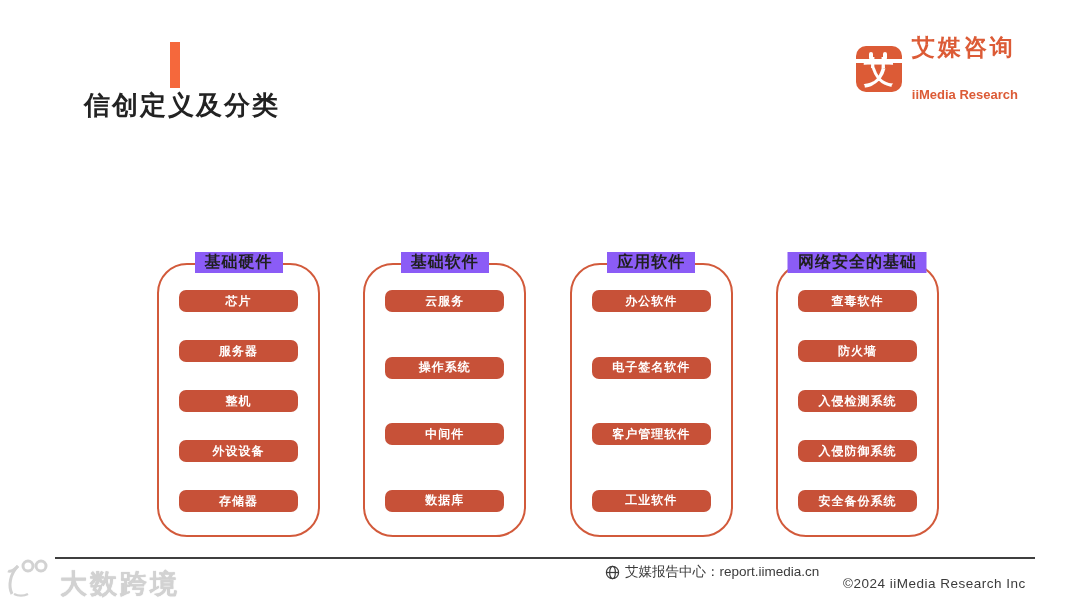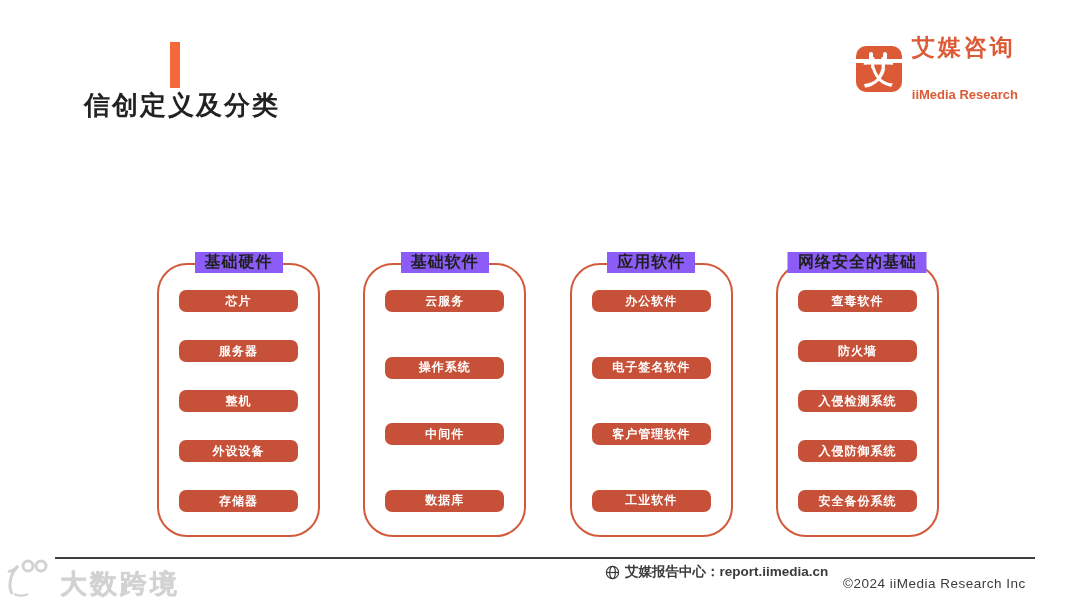--- a/index.html
+++ b/index.html
@@ -170,21 +170,21 @@
     width: 980px;
     border-top: 2px solid #3f3f3f;
   }
   .footer-center {
     position: absolute;
     top: 563px;
     left: 605px;
     display: flex;
     align-items: center;
     font-size: 13.5px;
-    font-weight: bold;
+    font-weight: normal;
     color: #3b3b3b;
   }
   .footer-center .globe { margin-right: 5px; display: inline-flex; }
   .footer-copy {
     position: absolute;
     top: 564px;
     left: 843px;
     font-size: 13.5px;
     font-weight: normal;
     color: #3b3b3b;

